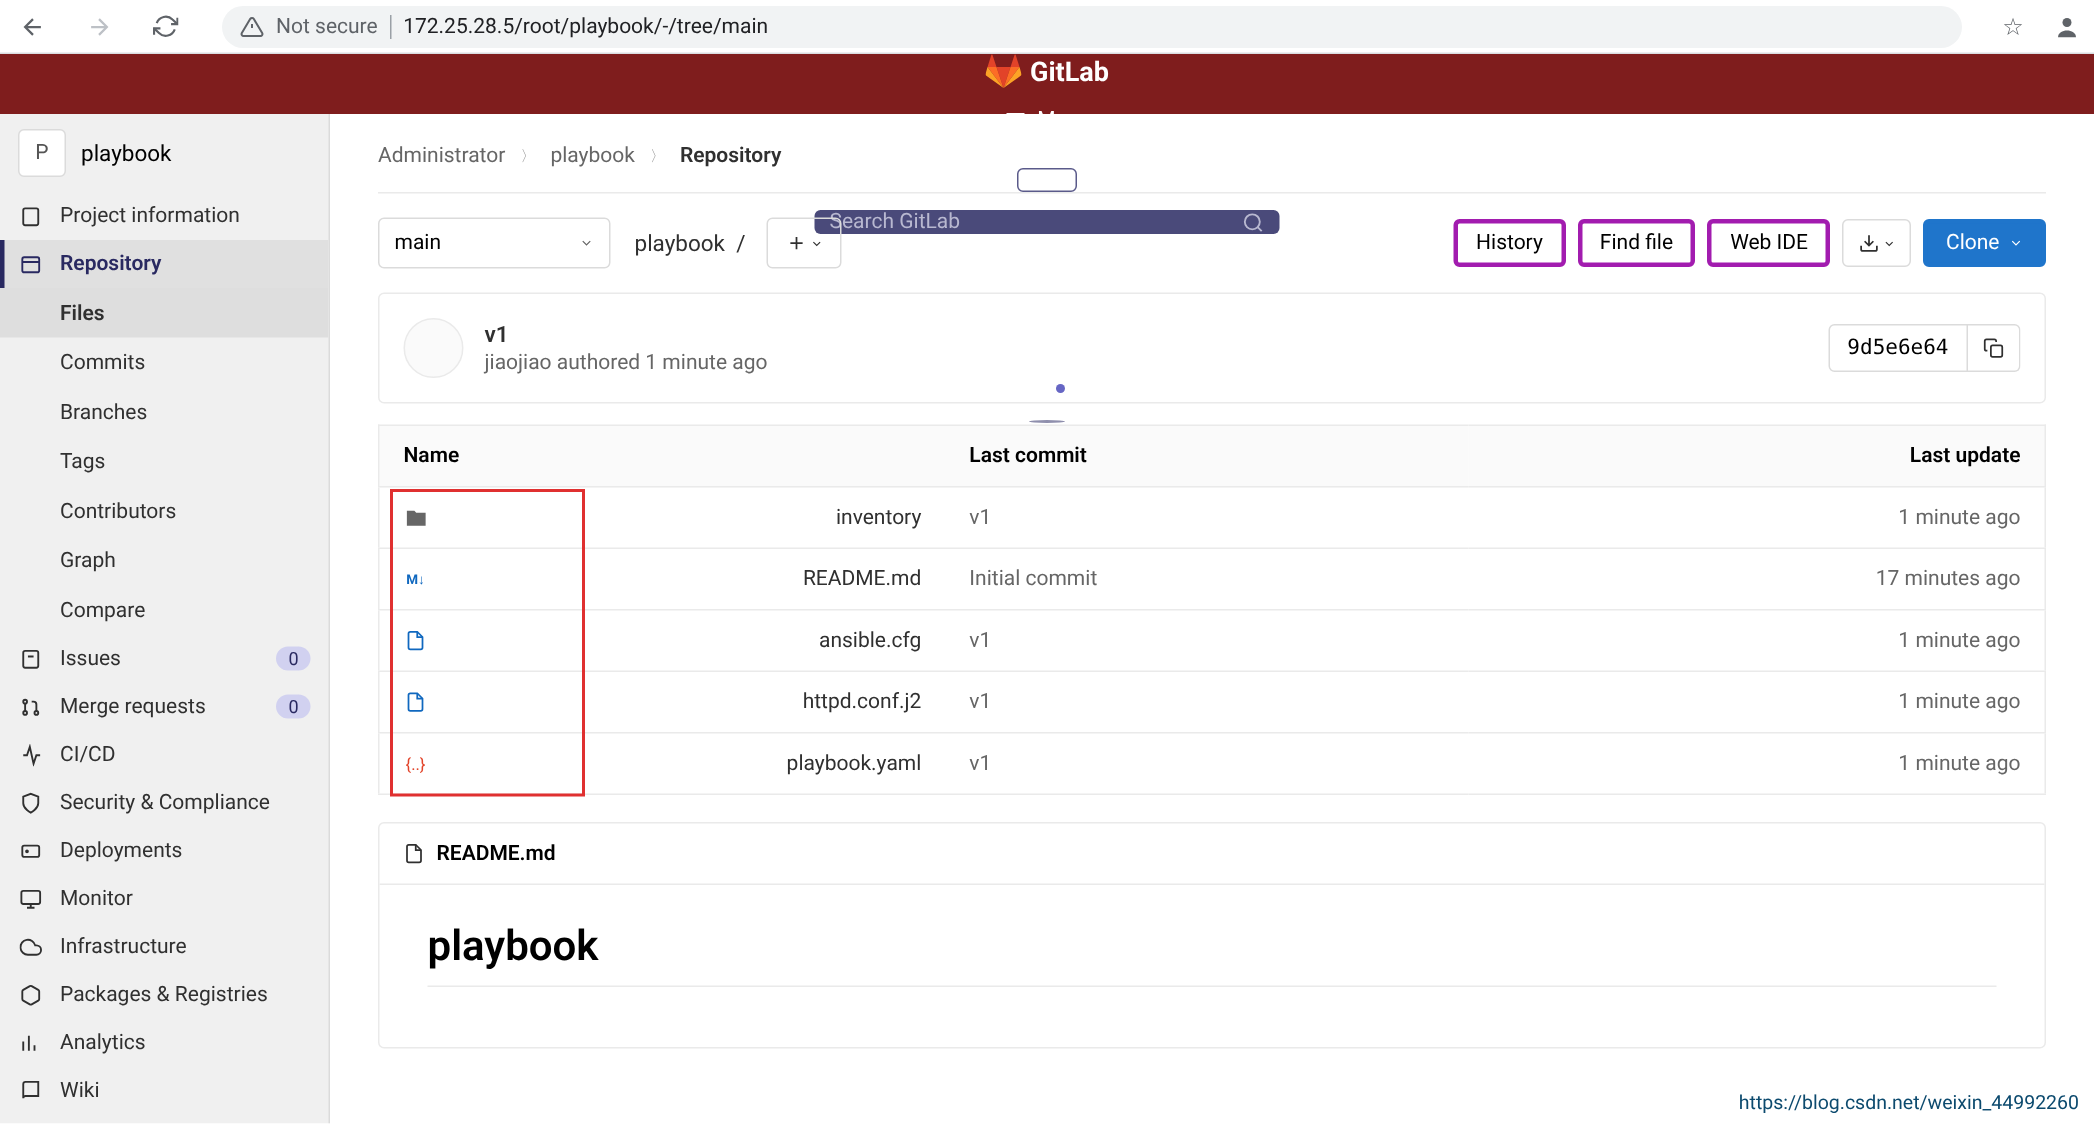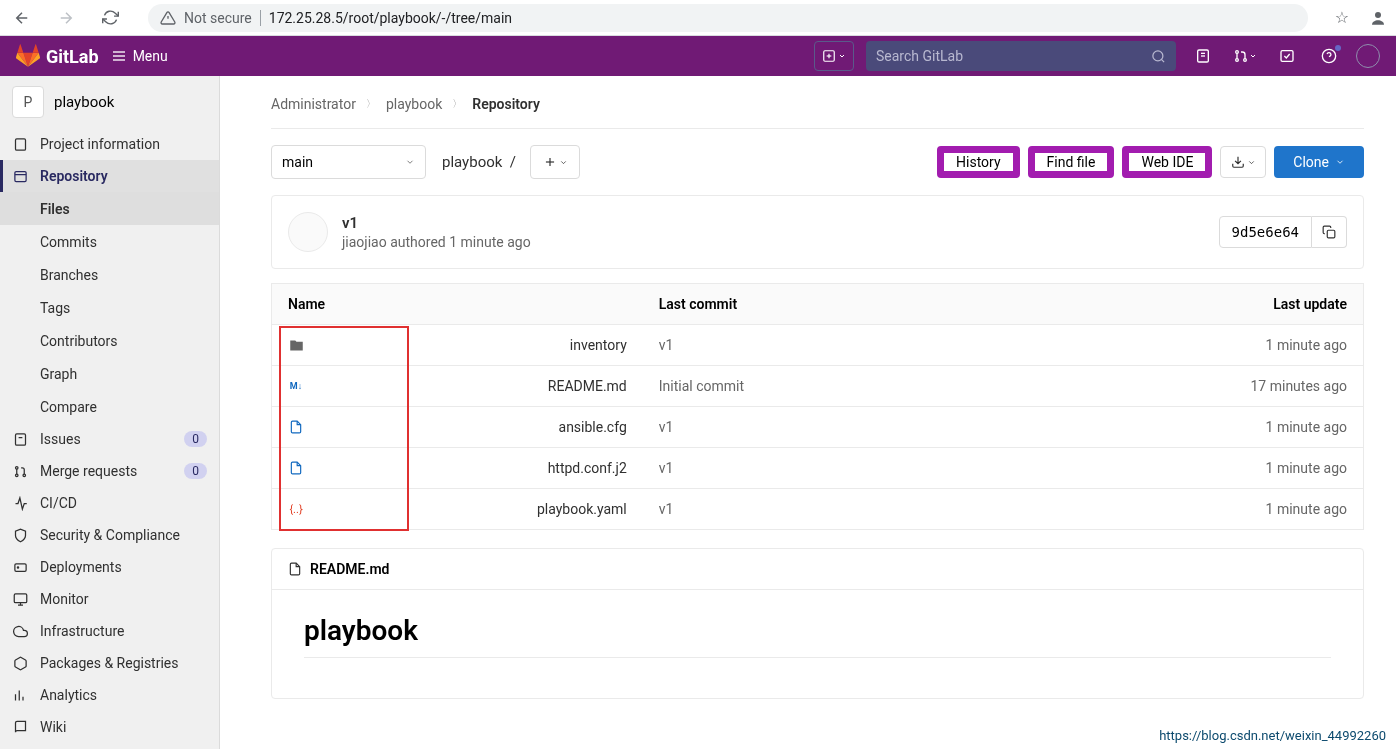--- a/index.html
+++ b/index.html
@@ -8,39 +8,39 @@
 
 .browser-bar { height: 36px; background: #fff; display: flex; align-items: center; padding: 0 8px; border-bottom: 1px solid #dadce0; gap: 16px; }
 .nav-btn { width: 28px; height: 28px; display: flex; align-items: center; justify-content: center; border-radius: 50%; cursor: pointer; color: #5f6368; }
 .nav-btn.disabled { color: #bdc1c6; }
 .url-bar { flex: 1; height: 28px; background: #f1f3f4; border-radius: 14px; display: flex; align-items: center; padding: 0 12px; margin: 0 8px; font-size: 14px; color: #5f6368; gap: 8px; }
 .url-sep { width: 1px; height: 16px; background: #9aa0a6; }
 .url-text { color: #202124; }
 .chrome-icon { width: 20px; height: 20px; display: flex; align-items: center; justify-content: center; color: #5f6368; }
 
 
-.gl-header { height: 40px; background: #701a75; display: flex; align-items: center; padding: 0 16px; color: #fff; gap: 12px; }
+.gl-header { height: 40px; background: #7f1d1d; display: flex; align-items: center; padding: 0 16px; color: #fff; gap: 12px; flex-direction: column; }
 .gl-logo { display: flex; align-items: center; gap: 6px; font-weight: bold; font-size: 18px; }
 .gl-logo svg { width: 24px; height: 24px; }
 .gl-menu { display: flex; align-items: center; gap: 6px; font-size: 14px; cursor: pointer; }
 .gl-spacer { flex: 1; }
 .gl-search { width: 310px; height: 30px; background: #4a4a7a; border-radius: 4px; display: flex; align-items: center; padding: 0 10px; font-size: 14px; }
 .gl-search input { background: transparent; border: none; color: #b8b8d0; flex: 1; outline: none; font-size: 14px; }
 .gl-search input::placeholder { color: #b8b8d0; }
 .gl-hicon { width: 30px; height: 30px; display: flex; align-items: center; justify-content: center; cursor: pointer; position: relative; }
 .gl-hicon .dot { position: absolute; top: 4px; right: 3px; width: 6px; height: 6px; border-radius: 50%; background: #6666c4; }
 .gl-avatar { width: 24px; height: 24px; border: 1px solid #8f8fad; border-radius: 50%; }
 
 
 .gl-body { display: flex; height: calc(749px - 36px - 40px); }
 .gl-sidebar { width: 220px; background: #f0f0f0; border-right: 1px solid #dbdbdb; overflow-y: auto; position: relative; }
 .gl-sidebar::-webkit-scrollbar { width: 10px; }
 .gl-sidebar::-webkit-scrollbar-track { background: #e6e6e6; }
 .gl-sidebar::-webkit-scrollbar-thumb { background: #b8b8b8; border-radius: 5px; }
-.gl-content { flex: 1; padding: 12px 32px; overflow-y: auto; margin-left: 19px; }
+.gl-content { flex: 1; padding: 12px 32px; overflow-y: auto; }
 
 
 .sb-project { display: flex; align-items: center; gap: 10px; padding: 10px 12px; font-size: 15px; }
 .sb-avatar { width: 32px; height: 32px; background: #fff; border: 1px solid #dbdbdb; border-radius: 4px; display: flex; align-items: center; justify-content: center; font-size: 14px; color: #555; }
 .sb-item { display: flex; align-items: center; gap: 12px; padding: 8px 12px; font-size: 14px; color: #303030; cursor: pointer; }
 .sb-item.active { background: #e0e0e0; color: #292961; font-weight: 600; box-shadow: inset 3px 0 0 #292961; }
 .sb-item .icon { width: 16px; height: 16px; display: flex; align-items: center; justify-content: center; flex-shrink: 0; }
 .sb-sub { padding-left: 40px; font-size: 14px; color: #303030; cursor: pointer; height: 33px; display: flex; align-items: center; }
 .sb-sub.active { background: #dedede; font-weight: 600; }
 .sb-badge { margin-left: auto; background: #d1d1f0; color: #292961; border-radius: 9px; padding: 1px 8px; font-size: 12px; }
@@ -49,21 +49,21 @@
 .breadcrumb { display: flex; align-items: center; gap: 10px; font-size: 14px; color: #666; padding: 8px 0 16px 0; border-bottom: 1px solid #eaeaea; }
 .breadcrumb .sep { color: #999; font-size: 10px; }
 .breadcrumb .current { color: #303030; font-weight: 600; }
 
 
 .tree-header { display: flex; align-items: center; gap: 8px; padding: 16px 0; }
 .branch-select { width: 155px; height: 34px; border: 1px solid #dbdbdb; border-radius: 4px; display: flex; align-items: center; padding: 0 10px; font-size: 14px; justify-content: space-between; cursor: pointer; }
 .path-crumb { font-size: 15px; color: #303030; margin-left: 8px; }
 .add-btn { width: 50px; height: 34px; border: 1px solid #dbdbdb; border-radius: 4px; display: flex; align-items: center; justify-content: center; cursor: pointer; gap: 2px; margin-left: 6px; }
 .th-spacer { flex: 1; }
-.btn { height: 32px; padding: 0 12px; border: 7px solid #a21caf; border-radius: 4px; background: #fff; font-size: 14px; cursor: pointer; display: flex; align-items: center; }
+.btn { height: 32px; padding: 0 12px; border: 3px solid #a21caf; border-radius: 4px; background: #fff; font-size: 14px; cursor: pointer; display: flex; align-items: center; }
 .btn.primary { background: #1f75cb; color: #fff; border-color: #1f75cb; gap: 6px; }
 .btn-icon { width: 34px; height: 32px; border: 1px solid #dbdbdb; border-radius: 4px; display: flex; align-items: center; justify-content: center; cursor: pointer; gap: 2px; }
 
 
 .commit-box { border: 1px solid #eaeaea; border-radius: 4px; padding: 16px; display: flex; align-items: center; gap: 14px; margin-bottom: 14px; }
 .commit-avatar { width: 40px; height: 40px; border: 1px solid #eaeaea; border-radius: 50%; background: #fafafa; }
 .commit-info { flex: 1; }
 .commit-title { font-size: 15px; font-weight: 600; color: #303030; }
 .commit-meta { font-size: 14px; color: #666; margin-top: 2px; }
 .commit-sha { display: flex; }

